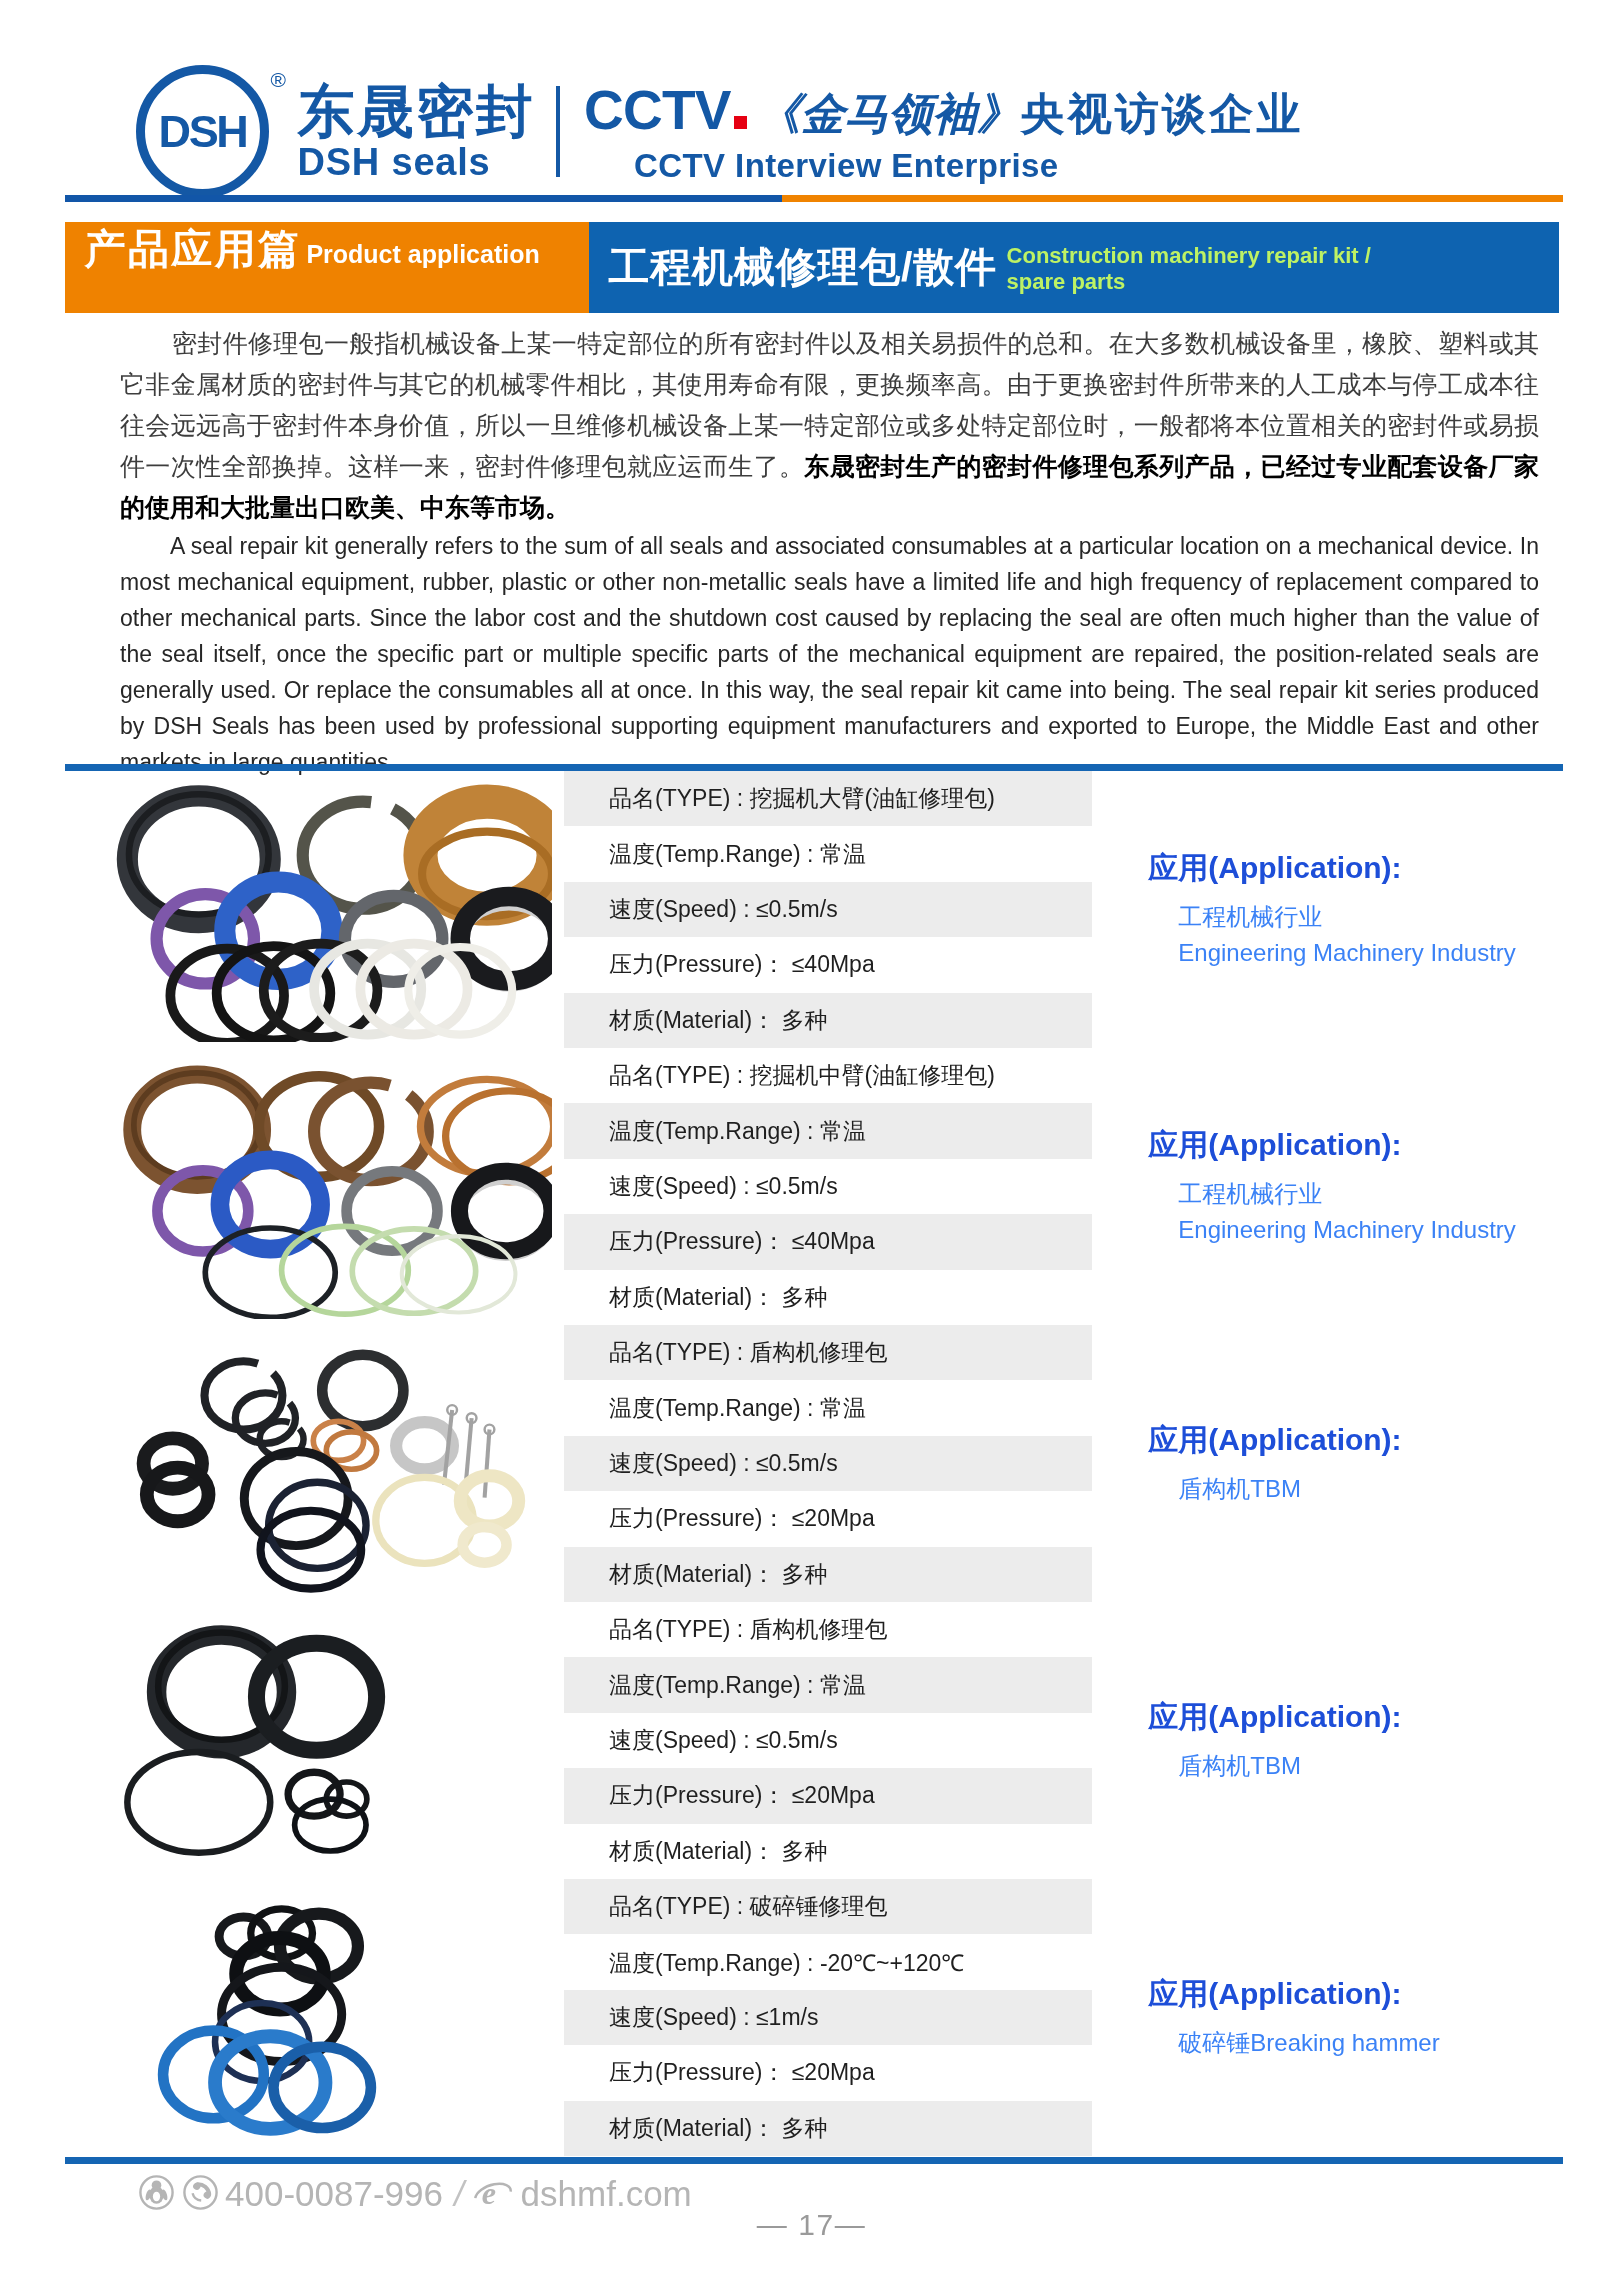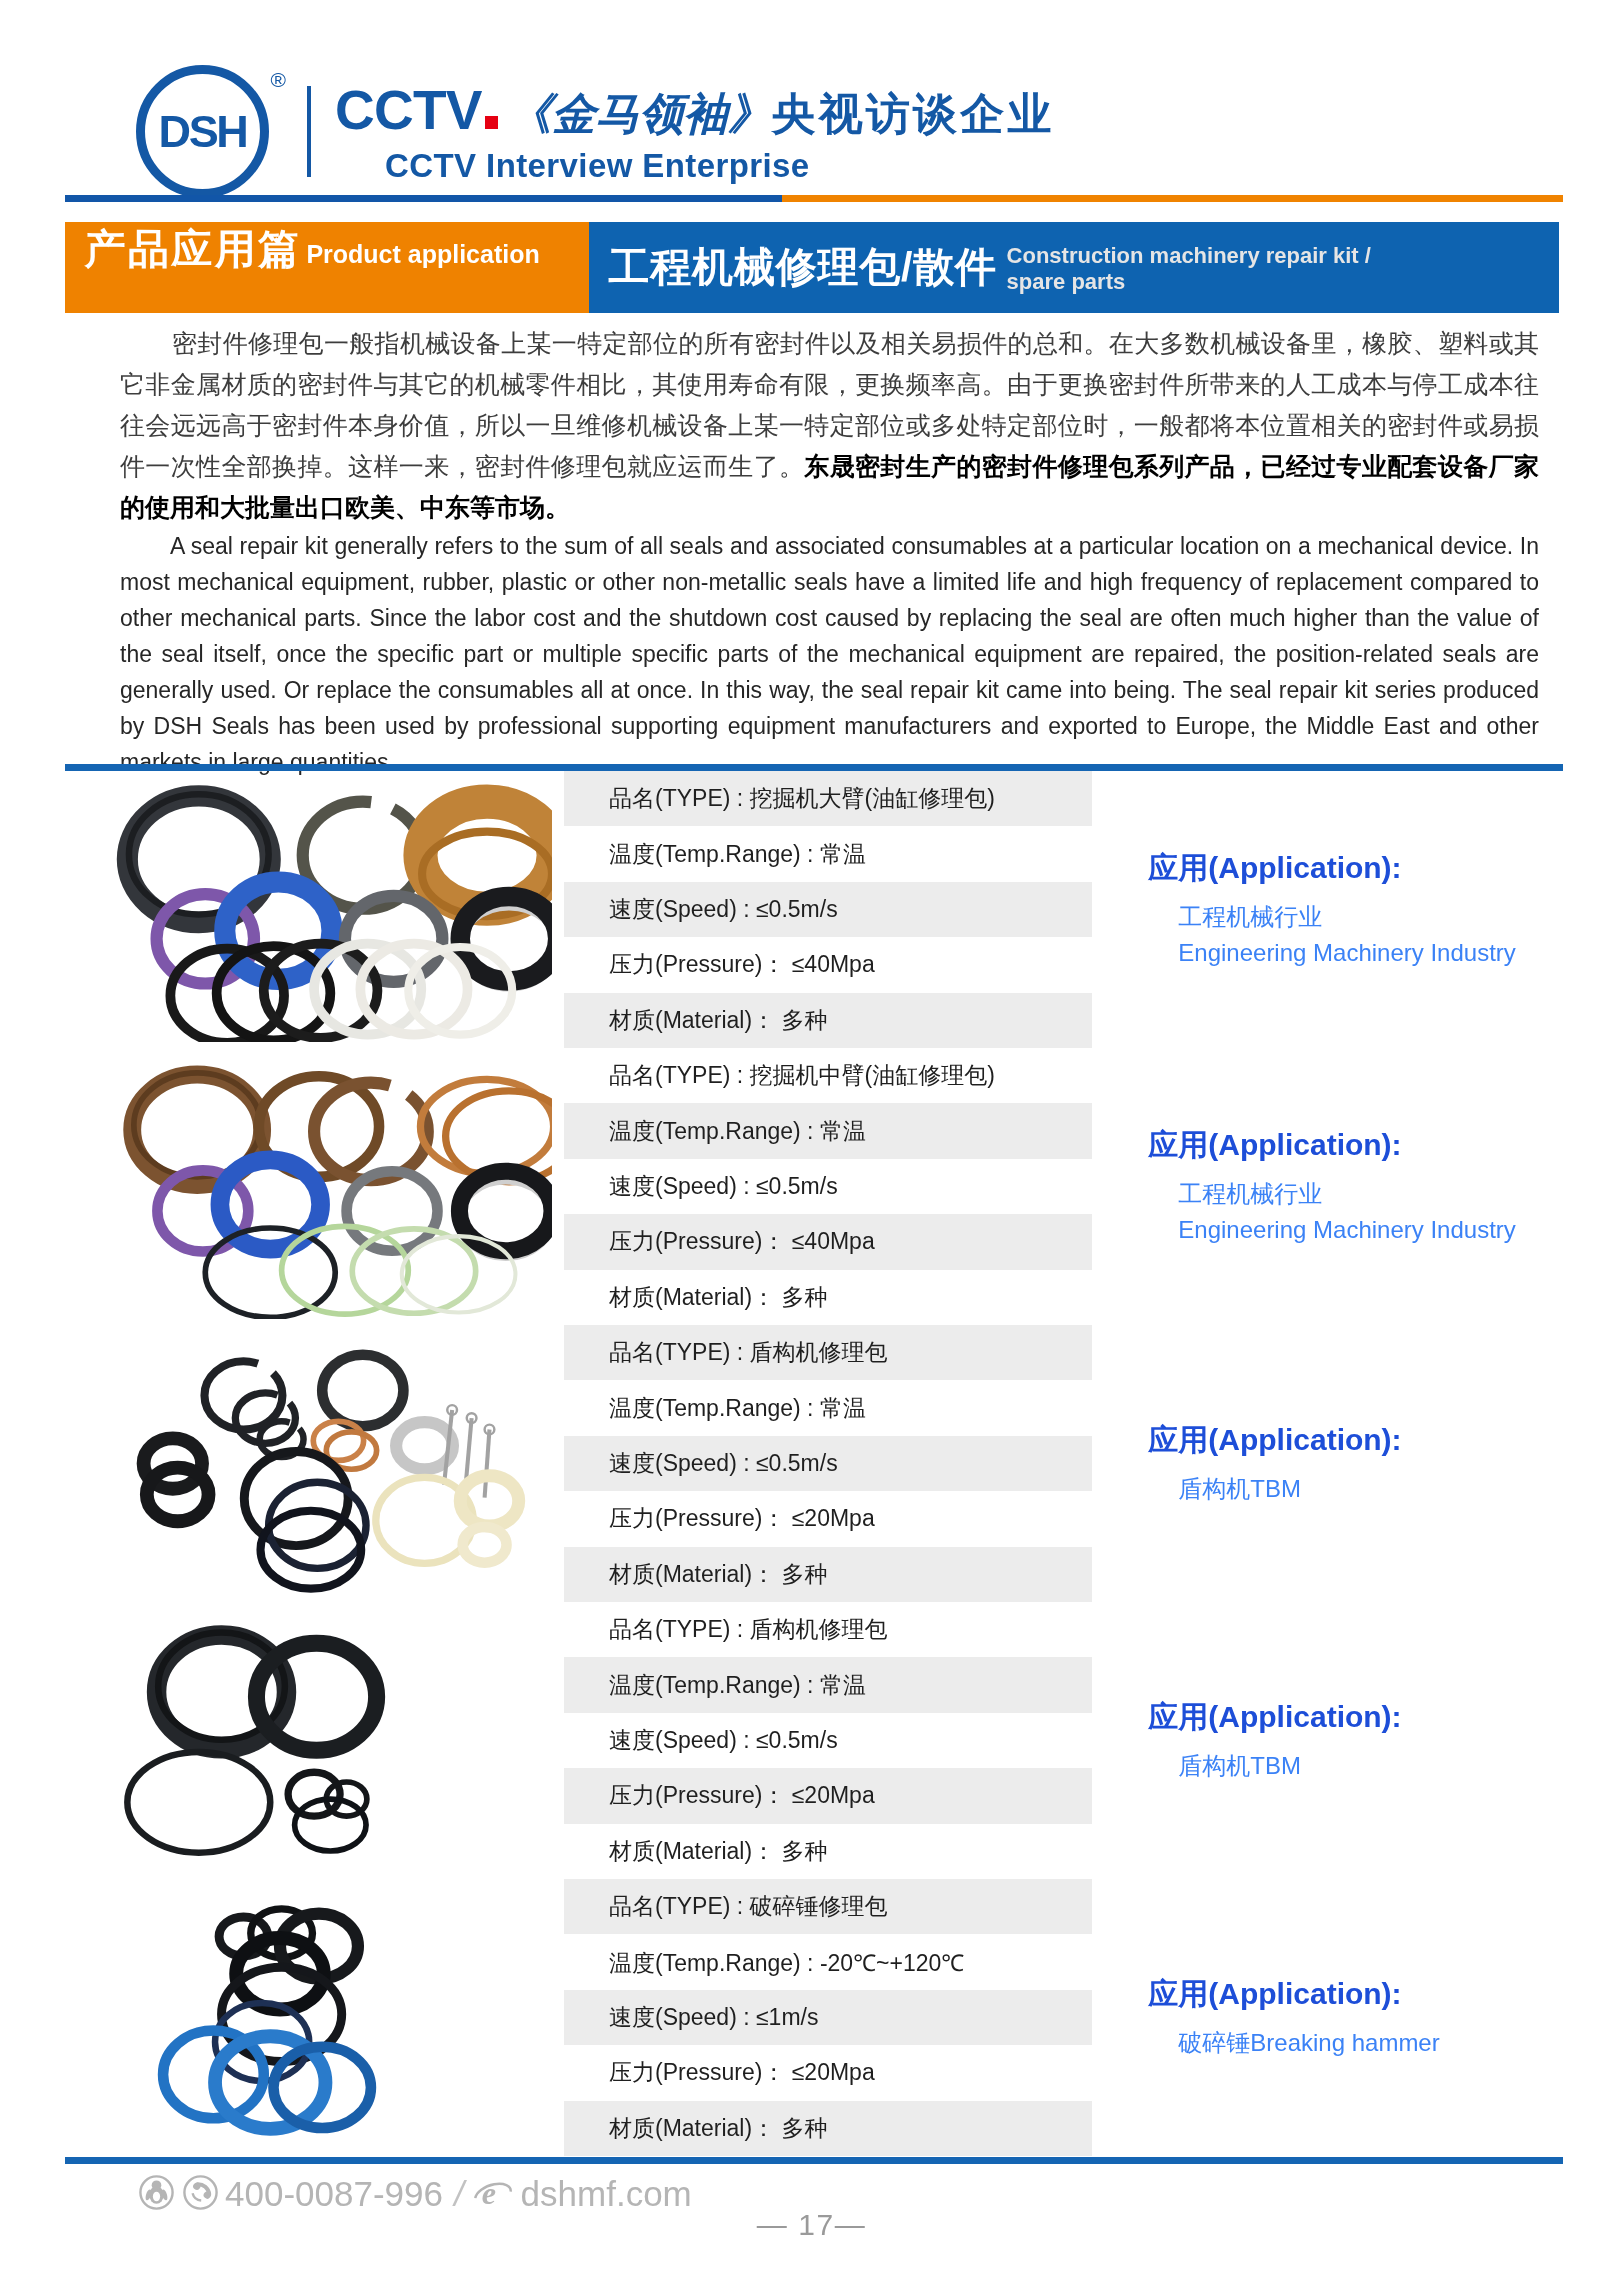--- a/index.html
+++ b/index.html
@@ -28,21 +28,21 @@
   .thin-line .tl-blue{width:717px;background:#1256a8;}
   .thin-line .tl-orange{flex:1;background:#f08300;}
 
   
   .title-bar{position:absolute;top:222px;left:65px;width:1494px;height:91px;display:flex;}
   .tb-left{width:524px;background:#ef8200;display:flex;align-items:flex-start;padding-left:19.5px;box-sizing:border-box;}
   .tb-cn{color:#fff;font-size:41px;font-weight:bold;letter-spacing:2.4px;white-space:nowrap;}
   .tb-en{color:#fff;font-size:25px;font-weight:bold;margin:18px 0 0 4.9px;white-space:nowrap;}
   .tb-right{flex:1;background:#0e63b0;display:flex;align-items:center;padding-left:19.5px;box-sizing:border-box;}
   .tb-cn2{color:#fff;font-size:41px;font-weight:bold;letter-spacing:0.8px;white-space:nowrap;}
-  .tb-en2{color:#e5e5e5;font-size:22px;font-weight:bold;line-height:26px;margin-left:9.7px;margin-top:3.2px;}
+  .tb-en2{color:#bef264;font-size:22px;font-weight:bold;line-height:26px;margin-left:9.7px;margin-top:3.2px;}
 
   
   .intro-cn{position:absolute;left:120px;top:323px;width:1419px;margin:0;
             font-size:25px;line-height:41px;color:#3d3d3d;text-align:justify;text-indent:52px;}
   .intro-cn b{color:#000;}
   .intro-en{position:absolute;left:120px;top:528px;width:1419px;margin:0;
             font-size:23px;line-height:36px;color:#262626;text-align:justify;text-indent:50px;}
 
   
   .rule{position:absolute;left:65px;width:1498px;height:7.3px;background:#1565b3;}
@@ -73,20 +73,24 @@
 </head>
 <body>
 
 <div class="page">
 
   <div class="logo-row">
     <div class="logo-circle">
       <span>DSH</span>
     </div>
     <span class="reg-mark">®</span>
+    <div class="logo-text">
+      <div class="lt-cn">东晟密封</div>
+      <div class="lt-en">DSH seals</div>
+    </div>
     <div class="vdiv"></div>
     <div class="cctv-block">
       <div class="cctv-l1">
         <span class="cctv-word">CCTV</span>
         <span class="red-dot"></span>
         <span class="cctv-script">《金马领袖》</span>
         <span class="cctv-cn">央视访谈企业</span>
       </div>
       <div class="cctv-l2">CCTV Interview Enterprise</div>
     </div>

